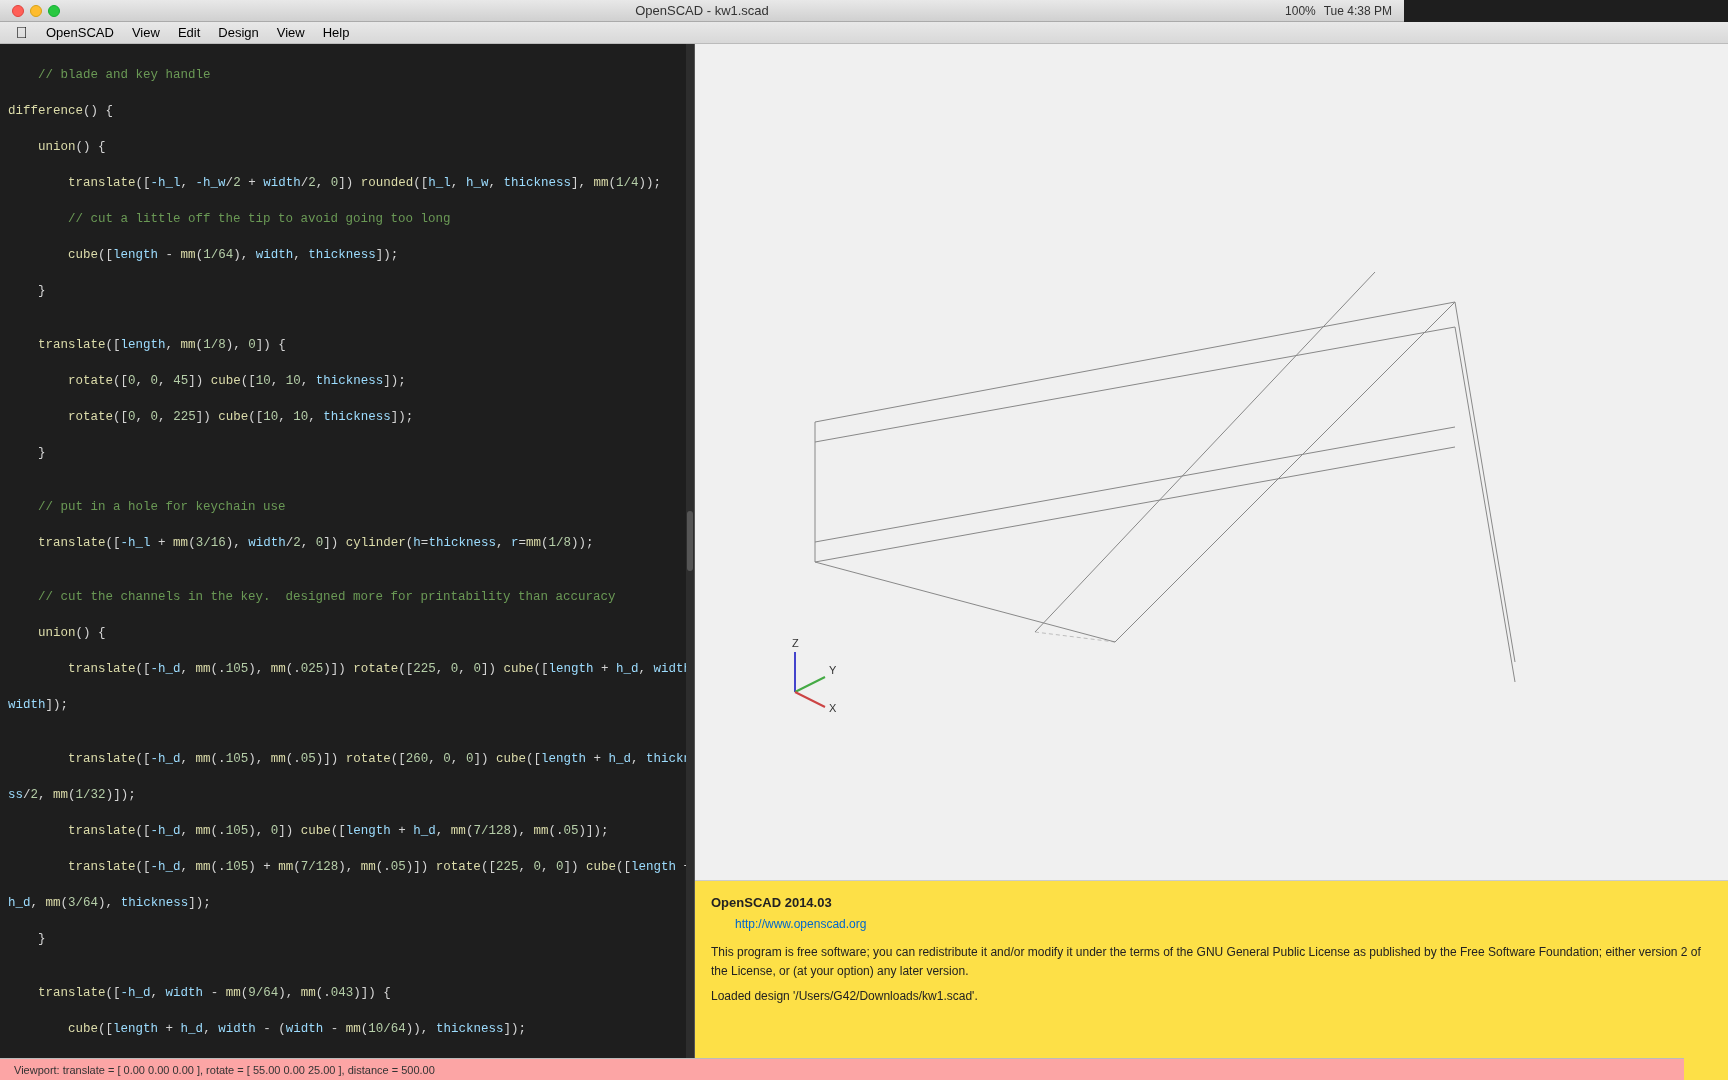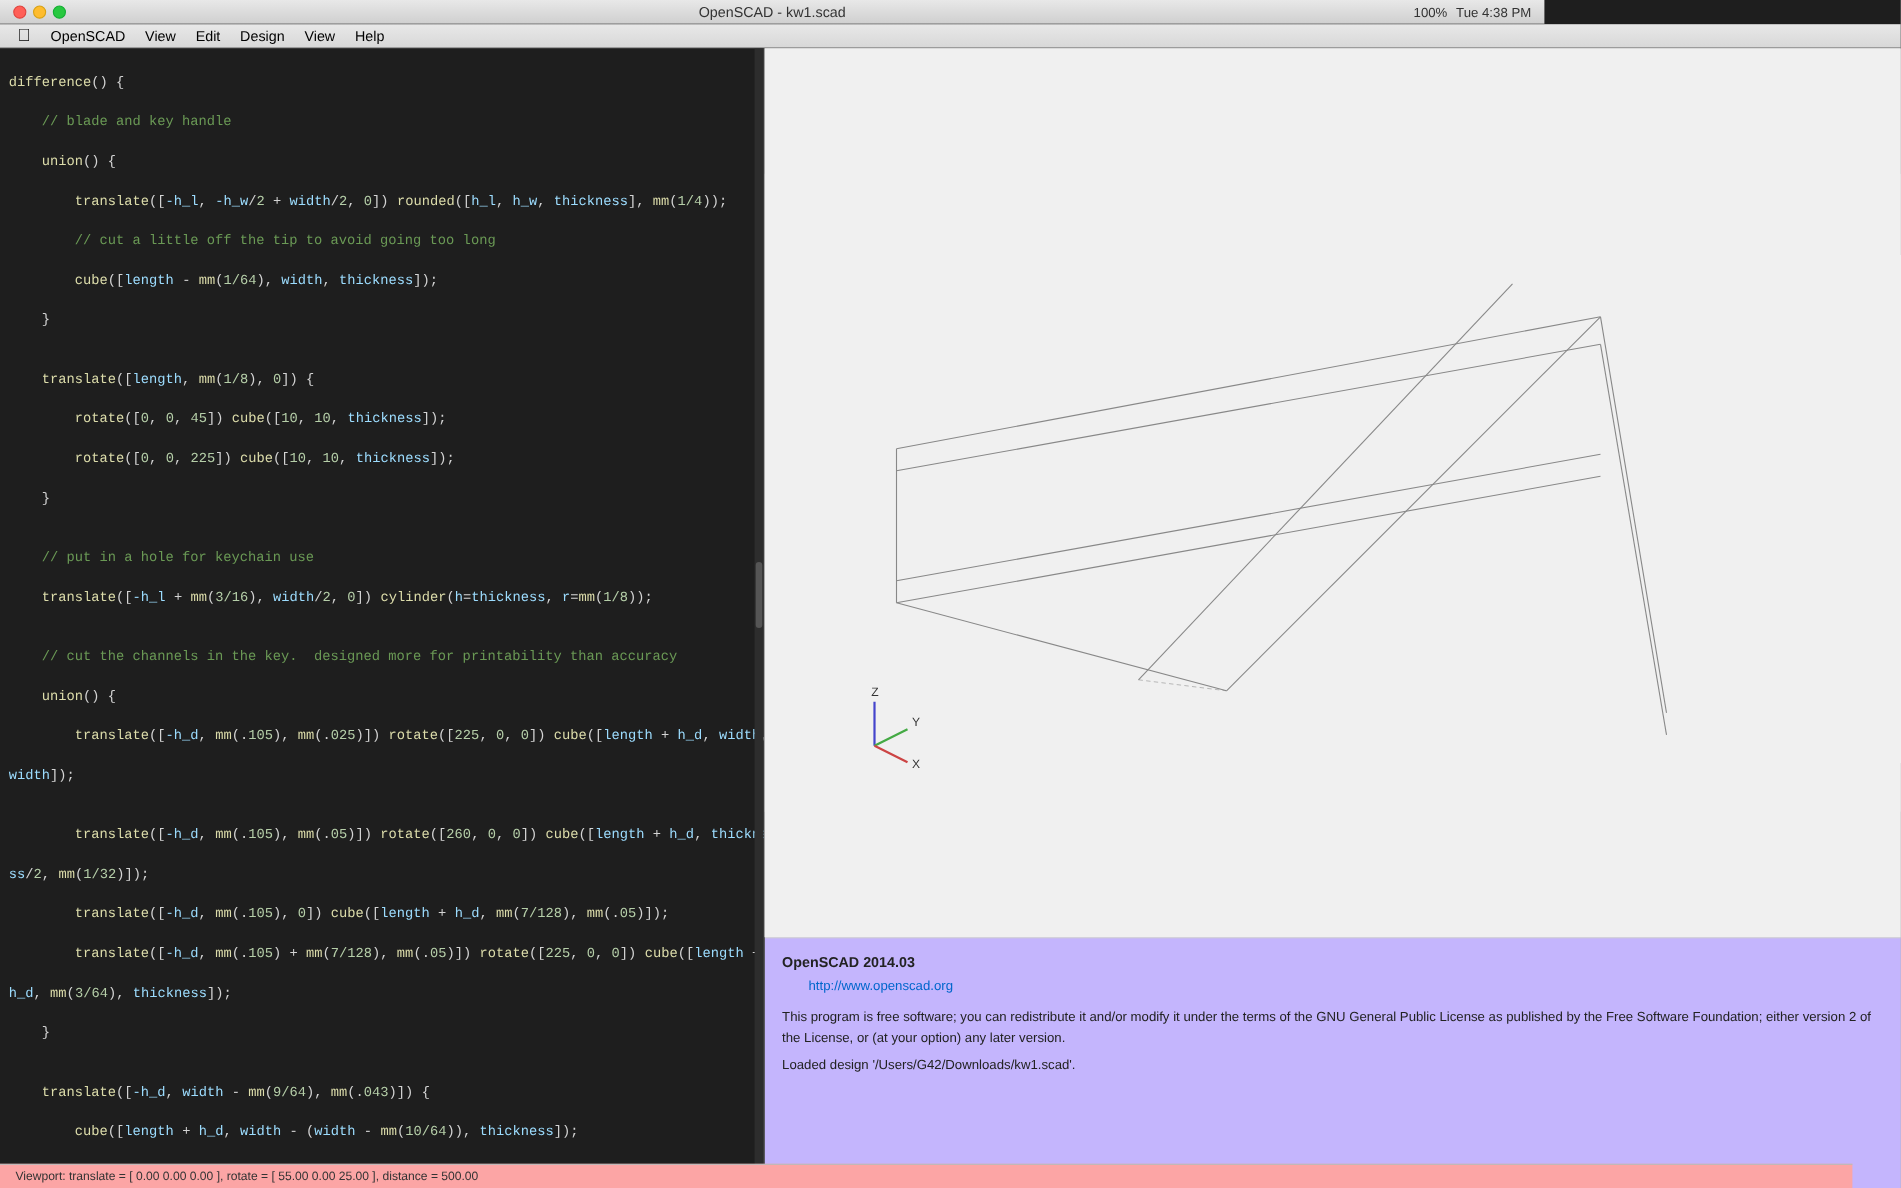--- a/index.html
+++ b/index.html
@@ -122,22 +122,22 @@
       overflow: hidden;
     }
     .viewport-svg {
       width: 100%;
       height: 100%;
     }
 
     
     .info-panel {
       width: 100%;
-      height: 228px;
-      background: #c4b5fd;
+      height: 200px;
+      background: #fde047;
       border-top: 1px solid #ccc;
       padding: 12px 16px;
       font-size: 12px;
       color: #222;
       font-family: -apple-system, sans-serif;
       line-height: 1.5;
     }
 
     
     .status-bar {
@@ -178,22 +178,22 @@
   <span class="menu-item">Edit</span>
   <span class="menu-item">Design</span>
   <span class="menu-item">View</span>
   <span class="menu-item">Help</span>
 </div>
 
 <div class="main-content">
 
   <div class="code-panel">
     <div class="code-content">
+<span class="code-line"><span class="cm">    // blade and key handle</span></span>
 <span class="code-line"><span class="fn">difference</span><span class="pn">() {</span></span>
-<span class="code-line"><span class="cm">    // blade and key handle</span></span>
 <span class="code-line"><span class="plain">    </span><span class="fn">union</span><span class="pn">() {</span></span>
 <span class="code-line"><span class="plain">        </span><span class="fn">translate</span><span class="pn">([</span><span class="id">-h_l</span><span class="pn">,</span> <span class="id">-h_w</span><span class="pn">/</span><span class="nm">2</span> <span class="op">+</span> <span class="id">width</span><span class="pn">/</span><span class="nm">2</span><span class="pn">,</span> <span class="nm">0</span><span class="pn">])</span> <span class="fn">rounded</span><span class="pn">([</span><span class="id">h_l</span><span class="pn">,</span> <span class="id">h_w</span><span class="pn">,</span> <span class="id">thickness</span><span class="pn">],</span> <span class="fn">mm</span><span class="pn">(</span><span class="nm">1/4</span><span class="pn">));</span></span>
 <span class="code-line"><span class="cm">        // cut a little off the tip to avoid going too long</span></span>
 <span class="code-line"><span class="plain">        </span><span class="fn">cube</span><span class="pn">([</span><span class="id">length</span> <span class="op">-</span> <span class="fn">mm</span><span class="pn">(</span><span class="nm">1/64</span><span class="pn">),</span> <span class="id">width</span><span class="pn">,</span> <span class="id">thickness</span><span class="pn">]);</span></span>
 <span class="code-line"><span class="pn">    }</span></span>
 <span class="code-line"></span>
 <span class="code-line"><span class="plain">    </span><span class="fn">translate</span><span class="pn">([</span><span class="id">length</span><span class="pn">,</span> <span class="fn">mm</span><span class="pn">(</span><span class="nm">1/8</span><span class="pn">),</span> <span class="nm">0</span><span class="pn">])</span> <span class="pn">{</span></span>
 <span class="code-line"><span class="plain">        </span><span class="fn">rotate</span><span class="pn">([</span><span class="nm">0</span><span class="pn">,</span> <span class="nm">0</span><span class="pn">,</span> <span class="nm">45</span><span class="pn">])</span> <span class="fn">cube</span><span class="pn">([</span><span class="nm">10</span><span class="pn">,</span> <span class="nm">10</span><span class="pn">,</span> <span class="id">thickness</span><span class="pn">]);</span></span>
 <span class="code-line"><span class="plain">        </span><span class="fn">rotate</span><span class="pn">([</span><span class="nm">0</span><span class="pn">,</span> <span class="nm">0</span><span class="pn">,</span> <span class="nm">225</span><span class="pn">])</span> <span class="fn">cube</span><span class="pn">([</span><span class="nm">10</span><span class="pn">,</span> <span class="nm">10</span><span class="pn">,</span> <span class="id">thickness</span><span class="pn">]);</span></span>
 <span class="code-line"><span class="pn">    }</span></span>

